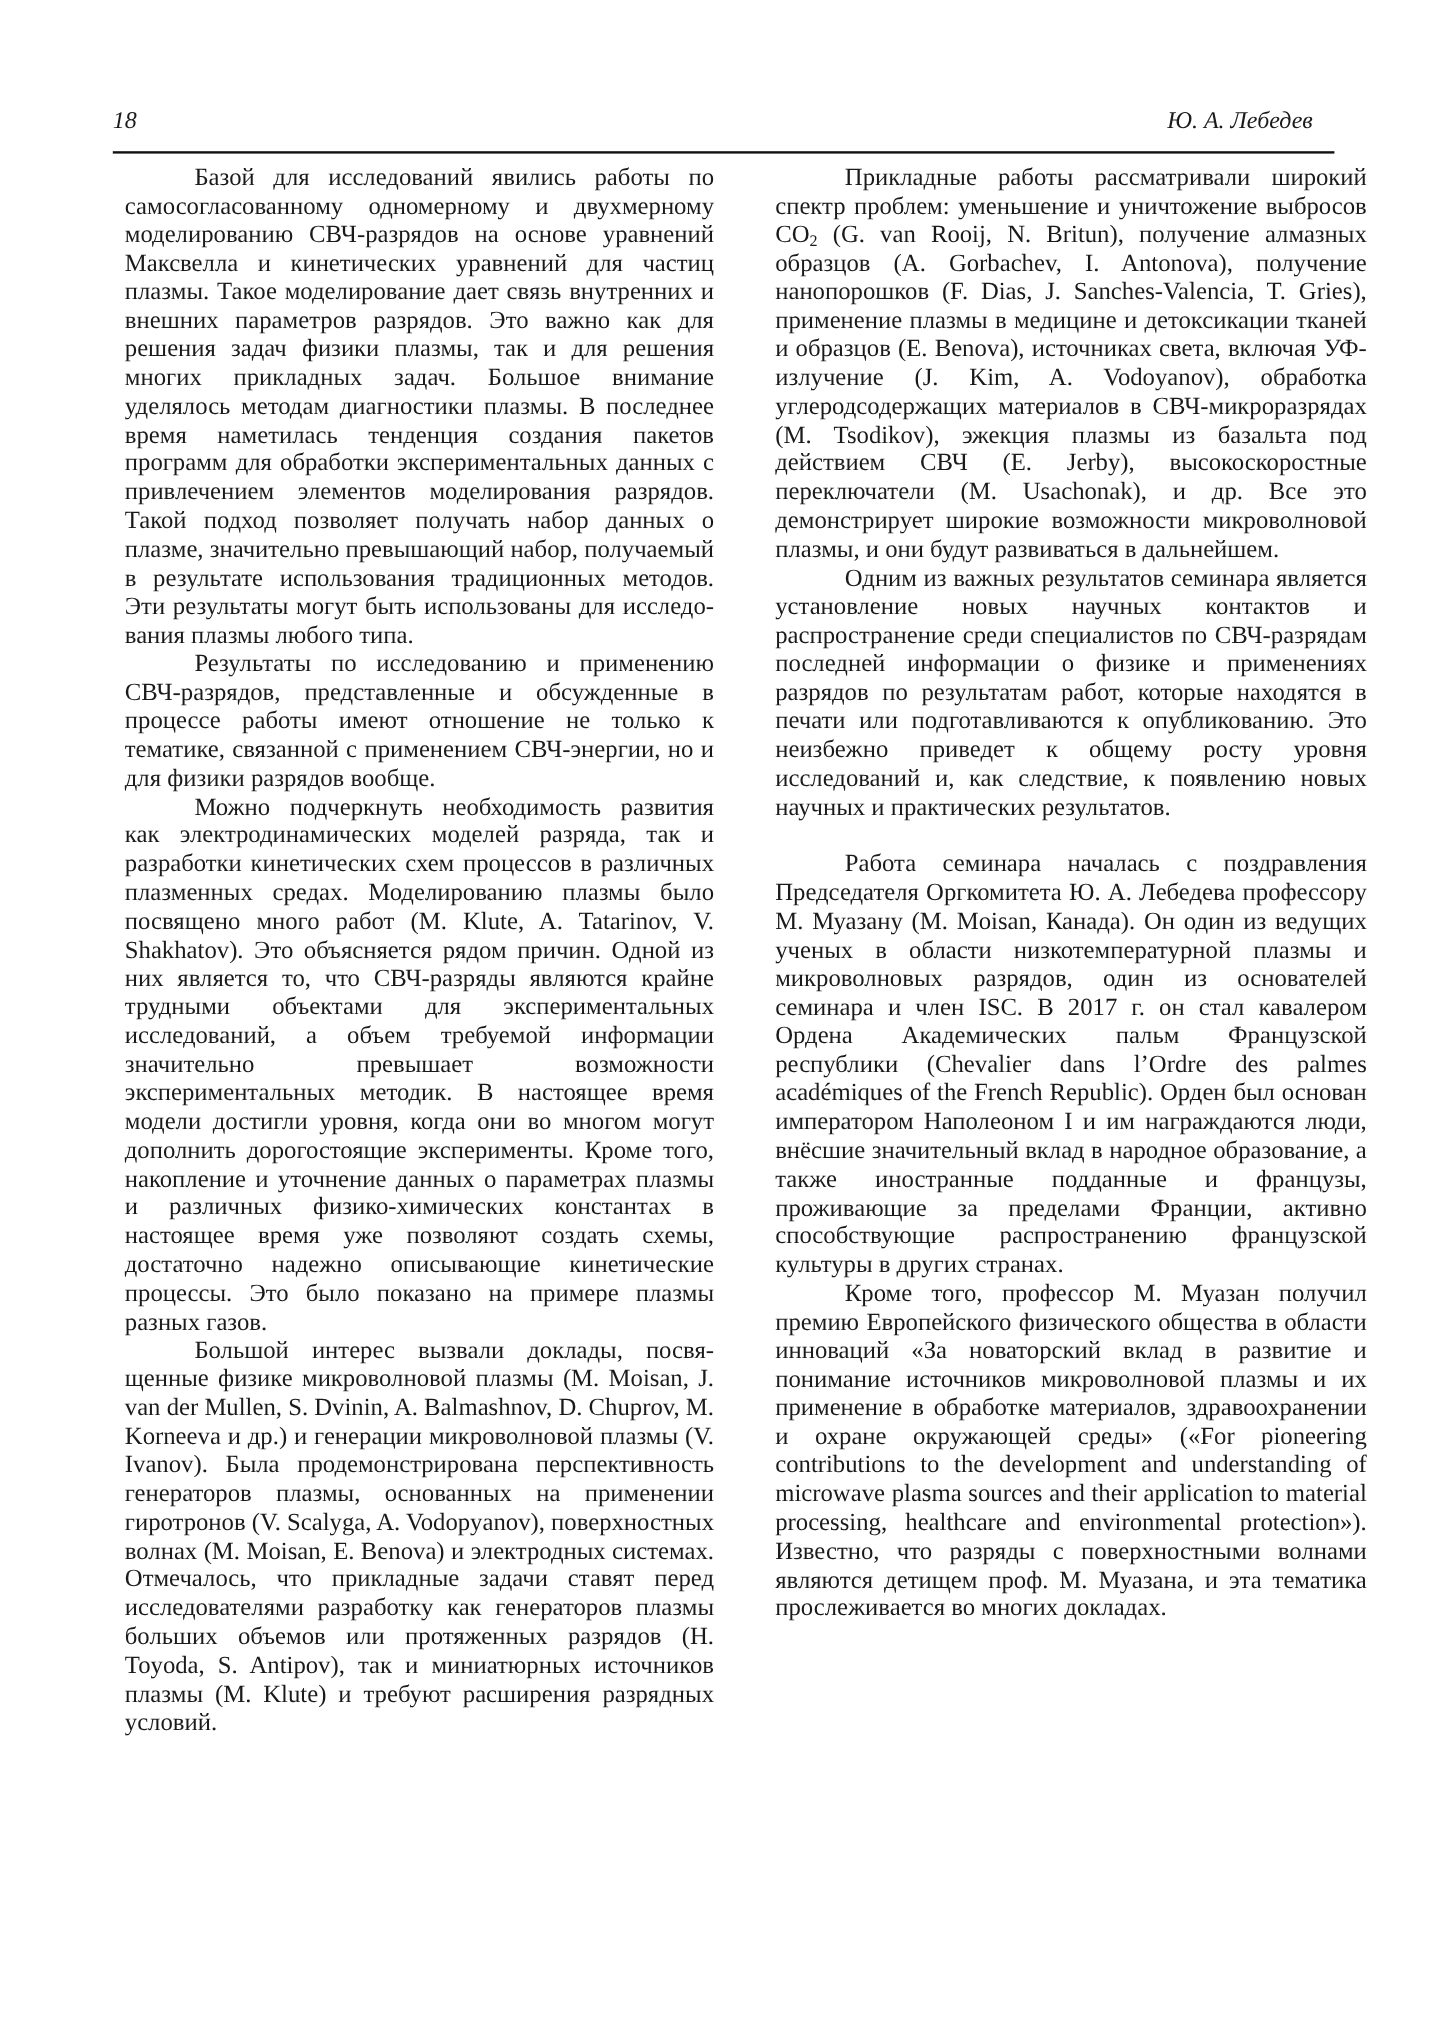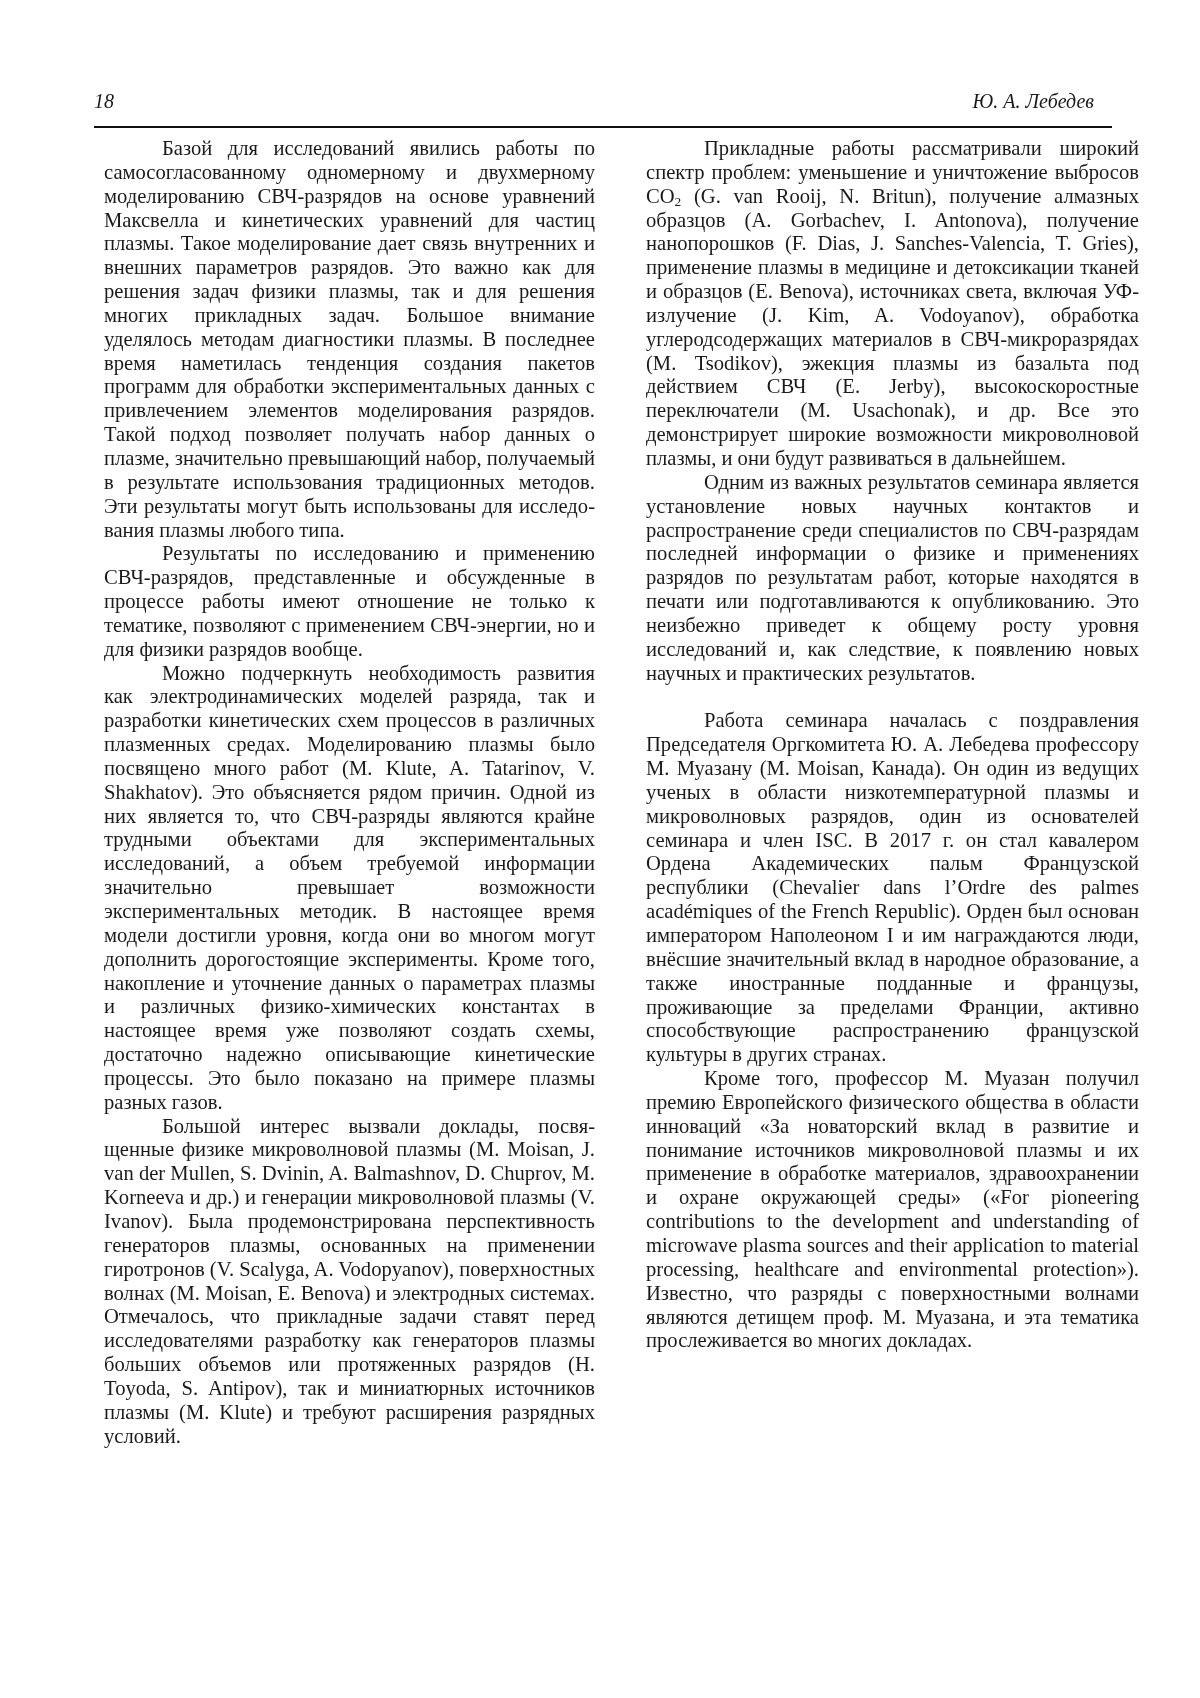--- a/index.html
+++ b/index.html
@@ -24,21 +24,21 @@
 <body>
 
 <div class="header">
   <span class="page-num">18</span>
   <span class="running-title">Ю. А. Лебедев</span>
 </div>
 <div class="rule"></div>
 
 <div class="col left">
   <p>Базой для исследований явились работы по самосогласованному одномерному и двухмерному моделированию СВЧ-разрядов на основе уравне­ний Максвелла и кинетических уравнений для ча­стиц плазмы. Такое моделирование дает связь внутренних и внешних параметров разрядов. Это важно как для решения задач физики плазмы, так и для решения многих прикладных задач. Большое внимание уделялось методам диагностики плазмы. В последнее время наметилась тенденция созда­ния пакетов программ для обработки эксперимен­тальных данных с привлечением элементов моде­лирования разрядов. Такой подход позволяет получать набор данных о плазме, значительно превышающий набор, получаемый в результате использования традиционных методов. Эти ре­зультаты могут быть использованы для исследо­вания плазмы любого типа.</p>
-  <p>Результаты по исследованию и применению СВЧ-разрядов, представленные и обсужденные в процессе работы имеют отношение не только к тематике, позволяют с применением СВЧ-энергии, но и для физики разрядов вообще.</p>
+  <p>Результаты по исследованию и применению СВЧ-разрядов, представленные и обсужденные в процессе работы имеют отношение не только к тематике, связанной с применением СВЧ-энергии, но и для физики разрядов вообще.</p>
   <p>Можно подчеркнуть необходимость разви­тия как электродинамических моделей разряда, так и разработки кинетических схем процессов в различных плазменных средах. Моделированию плазмы было посвящено много работ (M. Klute, A. Tatarinov, V. Shakhatov). Это объясняется рядом причин. Одной из них является то, что СВЧ-разряды являются крайне трудными объектами для экспериментальных исследований, а объем требуемой информации значительно превышает возможности экспериментальных методик. В настоящее время модели достигли уровня, когда они во многом могут дополнить дорогостоящие эксперименты. Кроме того, накопление и уточне­ние данных о параметрах плазмы и различных фи­зико-химических константах в настоящее время уже позволяют создать схемы, достаточно надеж­но описывающие кинетические процессы. Это бы­ло показано на примере плазмы разных газов.</p>
   <p>Большой интерес вызвали доклады, посвя­щенные физике микроволновой плазмы (M. Moisan, J. van der Mullen, S. Dvinin, A. Balmashnov, D. Chuprov, M. Korneeva и др.) и генерации мик­роволновой плазмы (V. Ivanov). Была продемон­стрирована перспективность генераторов плазмы, основанных на применении гиротронов (V. Scalyga, A. Vodopyanov), поверхностных волнах (M. Moisan, E. Benova) и электродных системах. Отмечалось, что прикладные задачи ставят перед исследовате­лями разработку как генераторов плазмы больших объемов или протяженных разрядов (H. Toyoda, S. Antipov), так и миниатюрных источников плаз­мы (M. Klute) и требуют расширения разрядных условий.</p>
 </div>
 
 <div class="col right">
   <p><span>Прикладные работы рассматривали широ­кий спектр проблем: уменьшение и уничтожение выбросов CO</span><sub>2</sub><span> (G. van Rooij, N. Britun), получение алмазных образцов (A. Gorbachev, I. Antonova), получение нанопорошков (F. Dias, J. Sanches-Valencia, T. Gries), применение плазмы в медицине и детоксикации тканей и образцов (E. Benova), ис­точниках света, включая УФ-излучение (J. Kim, A. Vodoyanov), обработка углеродсодержащих мате­риалов в СВЧ-микроразрядах (M. Tsodikov), эжек­ция плазмы из базальта под действием СВЧ (E. Jerby), высокоскоростные переключатели (M. Usachonak), и др. Все это демонстрирует широкие возможности микроволновой плазмы, и они будут развиваться в дальнейшем.</span></p>
   <p>Одним из важных результатов семинара яв­ляется установление новых научных контактов и распространение среди специалистов по СВЧ-разрядам последней информации о физике и при­менениях разрядов по результатам работ, которые находятся в печати или подготавливаются к опуб­ликованию. Это неизбежно приведет к общему росту уровня исследований и, как следствие, к появлению новых научных и практических результатов.</p>
   <p class="after-heading">Работа семинара началась с поздравления Председателя Оргкомитета Ю. А. Лебедева про­фессору М. Муазану (M. Moisan, Канада). Он один из ведущих ученых в области низкотемпературной плазмы и микроволновых разрядов, один из осно­вателей семинара и член ISC. В 2017 г. он стал ка­валером Ордена Академических пальм Француз­ской республики (Chevalier dans l’Ordre des palmes académiques of the French Republic). Орден был основан императором Наполеоном I и им награж­даются люди, внёсшие значительный вклад в народное образование, а также иностранные под­данные и французы, проживающие за пределами Франции, активно способствующие распростране­нию французской культуры в других странах.</p>
   <p>Кроме того, профессор М. Муазан получил премию Европейского физического общества в области инноваций «За новаторский вклад в раз­витие и понимание источников микроволновой плазмы и их применение в обработке материалов, здравоохранении и охране окружающей среды» («For pioneering contributions to the development and understanding of microwave plasma sources and their application to material processing, healthcare and en­vironmental protection»). Известно, что разряды с поверхностными волнами являются детищем проф. М. Муазана, и эта тематика прослеживается во многих докладах.</p>
 </div>

